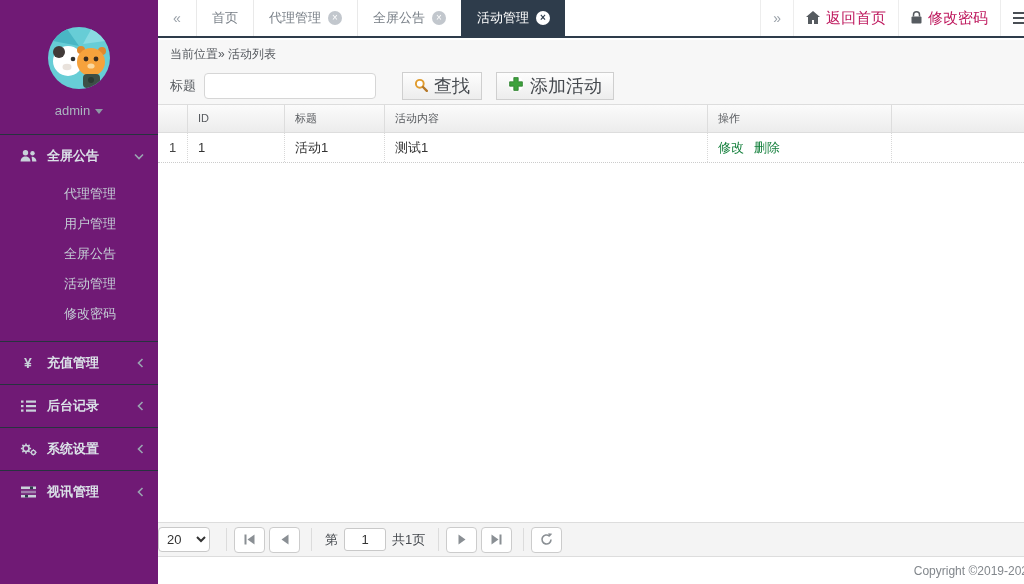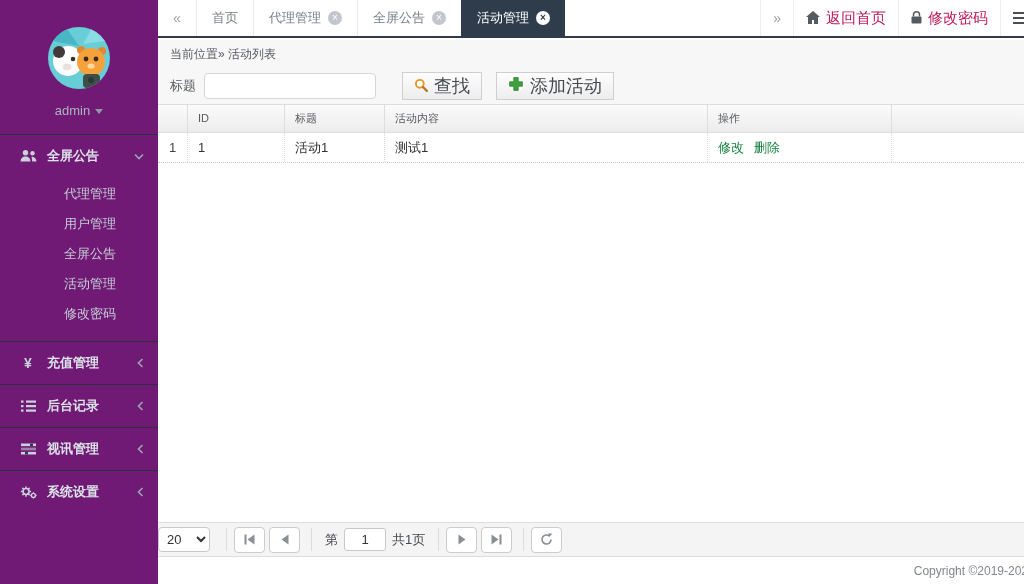--- a/index.html
+++ b/index.html
@@ -201,48 +201,48 @@
           <svg width="7" height="10">
               <polyline points="5.5,1 1.5,5 5.5,9" stroke="#9aa6b1" stroke-width="1.6" fill="none"></polyline>
             </svg>
         </span>
       </div>
     </div>
 
     <div class="side-group">
       <div class="group-head">
         <span class="gicon">
+          <svg width="17" height="14" viewBox="0 0 17 14" stroke="#c9d2da" fill="none">
+            <circle cx="6" cy="6.5" r="3" stroke-width="1.7"></circle>
+            <path stroke-width="1.5" d="M6 1.4v1.7M6 10v1.7M0.9 6.5h1.7M9.4 6.5h1.7M2.4 2.9l1.2 1.2M8.4 8.9l1.2 1.2M9.6 2.9L8.4 4.1M3.6 8.9L2.4 10.1"></path>
+            <circle cx="13.4" cy="10.4" r="2" stroke-width="1.4"></circle>
+            <path stroke-width="1.2" d="M13.4 7.2v1.2M13.4 12.4v1.2M10.2 10.4h1.2M15.4 10.4h1.2"></path>
+          </svg>
+        </span>
+        <span>系统设置</span>
+        <span class="chev">
+          <svg width="7" height="10">
+              <polyline points="5.5,1 1.5,5 5.5,9" stroke="#9aa6b1" stroke-width="1.6" fill="none"></polyline>
+            </svg>
+        </span>
+      </div>
+    </div>
+
+    <div class="side-group">
+      <div class="group-head">
+        <span class="gicon">
           <svg width="15" height="12" fill="#c9d2da">
             <rect x="0" y="0.5" width="15" height="2.6"></rect>
             <rect x="0" y="4.7" width="15" height="2.6" opacity="0.55"></rect>
             <rect x="0" y="8.9" width="15" height="2.6"></rect>
             <rect x="9" y="0.5" width="3" height="2.6" fill="#2e3c4b"></rect>
             <rect x="4" y="8.9" width="3" height="2.6" fill="#2e3c4b"></rect>
           </svg>
         </span>
         <span>视讯管理</span>
-        <span class="chev">
-          <svg width="7" height="10">
-              <polyline points="5.5,1 1.5,5 5.5,9" stroke="#9aa6b1" stroke-width="1.6" fill="none"></polyline>
-            </svg>
-        </span>
-      </div>
-    </div>
-
-    <div class="side-group">
-      <div class="group-head">
-        <span class="gicon">
-          <svg width="17" height="14" viewBox="0 0 17 14" stroke="#c9d2da" fill="none">
-            <circle cx="6" cy="6.5" r="3" stroke-width="1.7"></circle>
-            <path stroke-width="1.5" d="M6 1.4v1.7M6 10v1.7M0.9 6.5h1.7M9.4 6.5h1.7M2.4 2.9l1.2 1.2M8.4 8.9l1.2 1.2M9.6 2.9L8.4 4.1M3.6 8.9L2.4 10.1"></path>
-            <circle cx="13.4" cy="10.4" r="2" stroke-width="1.4"></circle>
-            <path stroke-width="1.2" d="M13.4 7.2v1.2M13.4 12.4v1.2M10.2 10.4h1.2M15.4 10.4h1.2"></path>
-          </svg>
-        </span>
-        <span>系统设置</span>
         <span class="chev">
           <svg width="7" height="10">
               <polyline points="5.5,1 1.5,5 5.5,9" stroke="#9aa6b1" stroke-width="1.6" fill="none"></polyline>
             </svg>
         </span>
       </div>
     </div>
 
   </div>
 </div>

